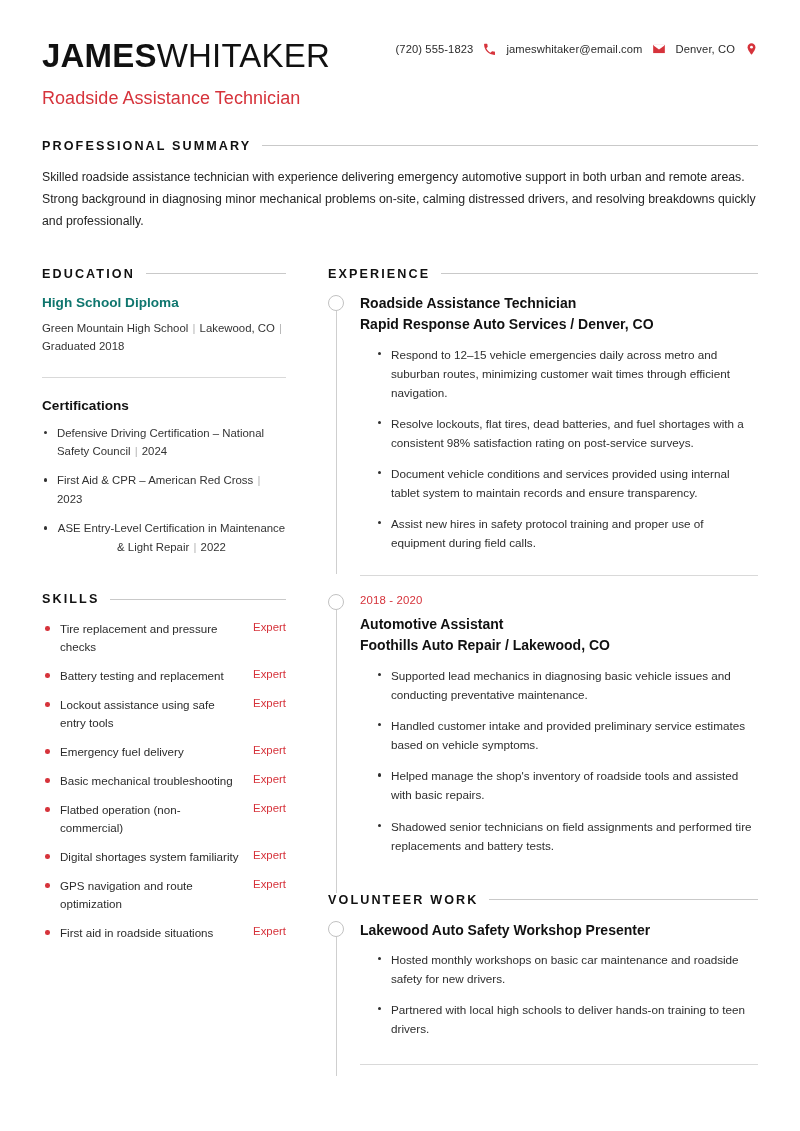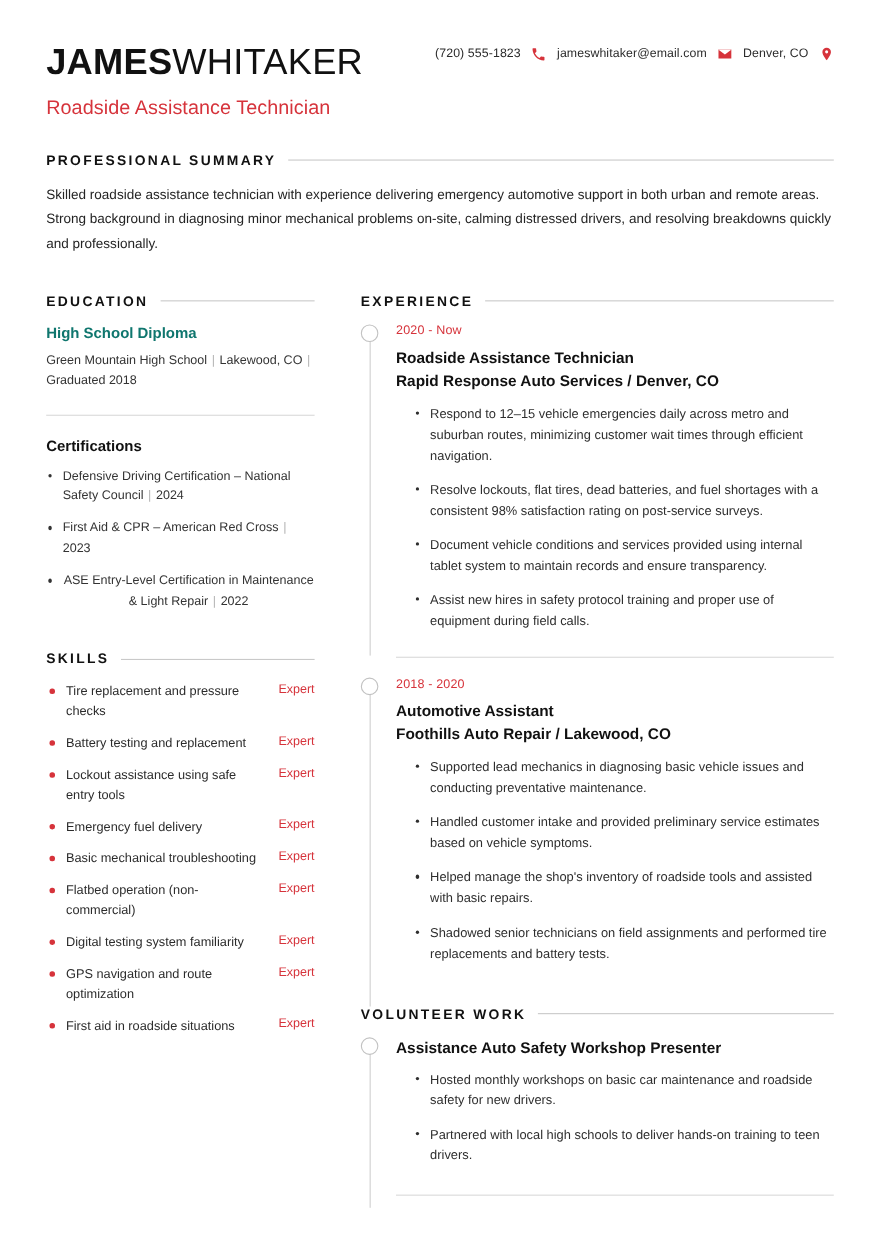--- a/index.html
+++ b/index.html
@@ -392,21 +392,21 @@
       </div>
       <div class="skill-row">
         <span class="skill-name">Basic mechanical troubleshooting</span>
         <span class="skill-level">Expert</span>
       </div>
       <div class="skill-row">
         <span class="skill-name">Flatbed operation (non-commercial)</span>
         <span class="skill-level">Expert</span>
       </div>
       <div class="skill-row">
-        <span class="skill-name">Digital testing system familiarity</span>
+        <span class="skill-name">Digital shortages system familiarity</span>
         <span class="skill-level">Expert</span>
       </div>
       <div class="skill-row">
         <span class="skill-name">GPS navigation and route optimization</span>
         <span class="skill-level">Expert</span>
       </div>
       <div class="skill-row">
         <span class="skill-name">First aid in roadside situations</span>
         <span class="skill-level">Expert</span>
       </div>
@@ -418,21 +418,20 @@
     <div class="section-head">
       <span class="label">EXPERIENCE</span>
       <span class="rule"></span>
     </div>
 
     <div class="timeline">
 
       <div class="tl-entry">
         <span class="tl-line"></span>
         <span class="tl-dot"></span>
-        <div class="tl-date">2020 - Now</div>
         <div class="tl-role">Roadside Assistance Technician</div>
         <div class="tl-org">Rapid Response Auto Services / Denver, CO</div>
         <ul class="tl-bullets">
           <li>Respond to 12–15 vehicle emergencies daily across metro and suburban routes, minimizing customer wait times through efficient navigation.</li>
           <li>Resolve lockouts, flat tires, dead batteries, and fuel shortages with a consistent 98% satisfaction rating on post-service surveys.</li>
           <li>Document vehicle conditions and services provided using internal tablet system to maintain records and ensure transparency.</li>
           <li>Assist new hires in safety protocol training and proper use of equipment during field calls.</li>
         </ul>
       </div>
 
@@ -455,21 +454,21 @@
 
     <div class="volunteer-wrap">
       <div class="section-head">
         <span class="label">VOLUNTEER WORK</span>
         <span class="rule"></span>
       </div>
 
       <div class="tl-entry last">
         <span class="tl-line"></span>
         <span class="tl-dot"></span>
-        <div class="tl-title-only">Assistance Auto Safety Workshop Presenter</div>
+        <div class="tl-title-only">Lakewood Auto Safety Workshop Presenter</div>
         <ul class="tl-bullets">
           <li>Hosted monthly workshops on basic car maintenance and roadside safety for new drivers.</li>
           <li>Partnered with local high schools to deliver hands-on training to teen drivers.</li>
         </ul>
       </div>
 
       <div class="closing-divider"></div>
     </div>
   </div>
 </div>

